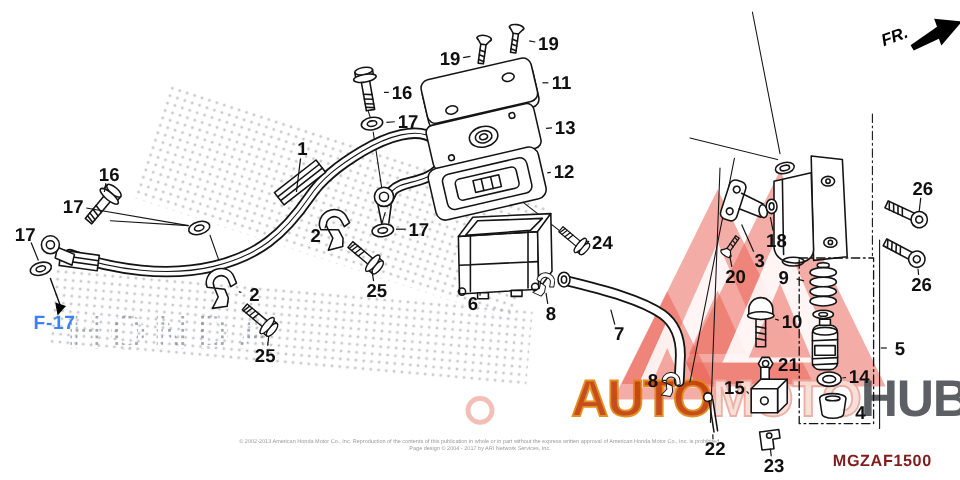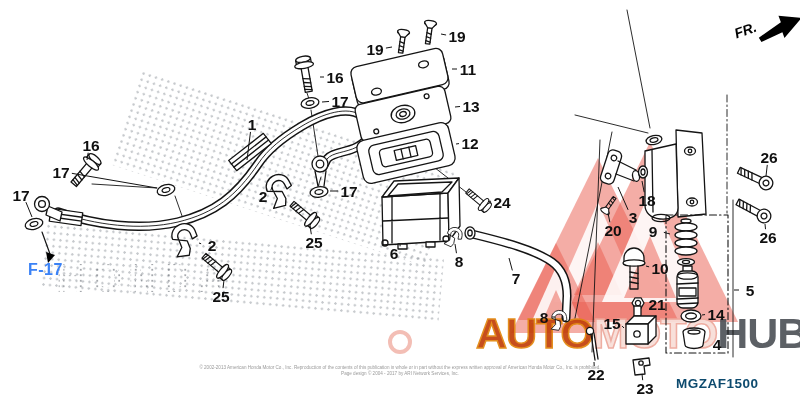--- a/index.html
+++ b/index.html
@@ -27,22 +27,22 @@
   .wm-hub{color:#50545a;}
   
   #art{z-index:5;}
   #labels-layer{z-index:6;}
   #labels-layer text{font:600 15.5px "Liberation Sans",sans-serif;fill:#101010;}
   
   #fr-label{position:absolute;left:734px;top:22px;z-index:7;font-size:14px;font-weight:800;
             font-style:italic;transform:rotate(-20deg);color:#000;}
   #f17-label{position:absolute;left:28px;top:261px;z-index:7;font-size:16px;font-weight:800;
              color:#3b82f6;letter-spacing:.5px;}
-  #diagram-code{position:absolute;left:676px;top:376px;z-index:7;font-size:13.5px;font-weight:700;
-                color:#0c4a6e;letter-spacing:.5px;}
+  #diagram-code{position:absolute;left:694px;top:376px;z-index:7;font-size:13.5px;font-weight:700;
+                color:#7f1d1d;letter-spacing:.5px;}
   #copyright{position:absolute;left:160px;top:365px;width:480px;z-index:7;text-align:center;
              font-size:4.6px;color:#9a9a9a;line-height:1.3;}
   #copyright div{white-space:nowrap;}
 </style>
 </head>
 <body>
 
 <div class="stage">
 
   <div class="dots" id="dots1"></div>

